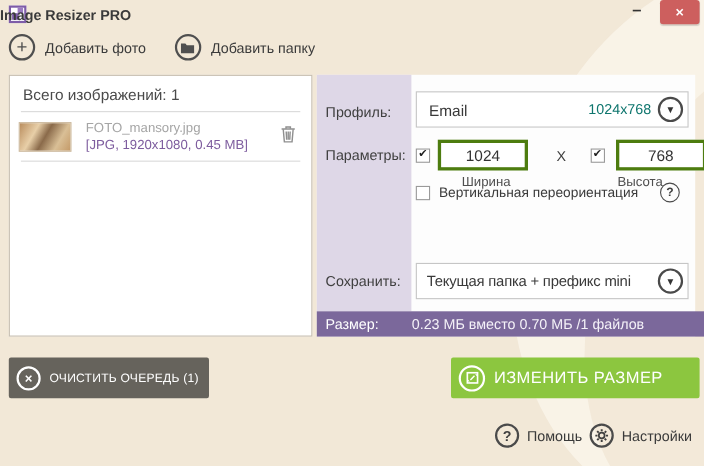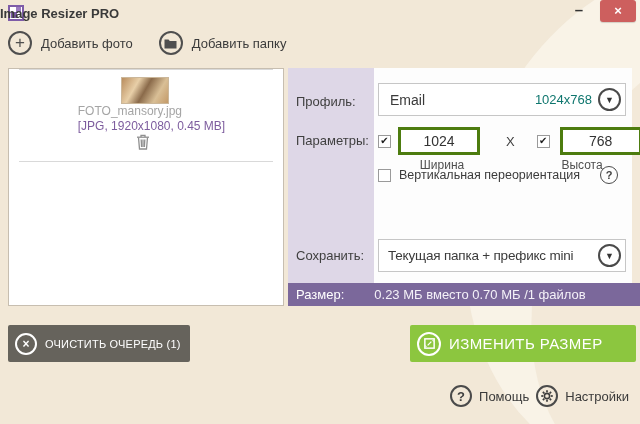--- a/index.html
+++ b/index.html
@@ -26,21 +26,21 @@
   .tool-btn{display:flex;align-items:center;gap:9px;cursor:default;}
   .circle-icon{width:24px;height:24px;border:2px solid #4f4f4f;border-radius:50%;box-sizing:border-box;
                display:flex;align-items:center;justify-content:center;color:#4f4f4f;background:transparent;flex:none;}
   .plus-glyph{font-size:17px;line-height:1;margin-top:-2px;}
   .tool-label{font-size:13px;color:#3b3b3b;}
 
   
   .left-panel{position:absolute;left:8px;top:68px;width:276px;height:238px;background:#fff;border:1px solid #c7beb0;box-sizing:border-box;}
   .lp-header{padding:9px 12px 7px 12px;font-size:14px;color:#4a4a4a;}
   .lp-sep{border-top:1px solid #d9d9d9;margin:0 10px;}
-  .file-row{display:flex;align-items:center;padding:7px 10px 7px 8px;flex-direction:column;}
+  .file-row{display:flex;align-items:center;padding:7px 10px 7px 8px;}
   .thumb{width:48px;height:27px;flex:none;border:1px solid #cbb79a;box-sizing:border-box;
          background:linear-gradient(120deg,#b98d5e 0%,#e8cfa8 30%,#8a6a4a 50%,#d9bf96 75%,#c49a68 100%);}
   .file-texts{margin-left:13px;flex:1;min-width:0;}
   .file-name{font-size:12px;color:#a5a5a5;line-height:15px;}
   .file-meta{font-size:12px;color:#7d5c9e;line-height:15px;}
   .trash{flex:none;margin-right:4px;cursor:pointer;}
 
   
   .right-panel{position:absolute;left:288px;top:68px;width:344px;height:238px;background:#fdfdfd;}
   .label-col{position:absolute;left:0;top:0;width:86px;height:215px;background:#ded7e7;}
@@ -121,20 +121,21 @@
       <span class="circle-icon">
         <svg width="13" height="11" viewBox="0 0 13 11">
             <path d="M0.5 1.5 h4 l1.3 1.6 h6.7 v7.4 h-12 z" fill="#4f4f4f"></path>
           </svg>
       </span>
       <span class="tool-label">Добавить папку</span>
     </div>
   </div>
 
   <div class="left-panel">
+    <div class="lp-header">Всего изображений: 1</div>
     <div class="lp-sep"></div>
     <div class="file-row">
       <div class="thumb"></div>
       <div class="file-texts">
         <div class="file-name">FOTO_mansory.jpg</div>
         <div class="file-meta">[JPG, 1920x1080, 0.45 MB]</div>
       </div>
       <div class="trash">
         <svg width="14" height="16" viewBox="0 0 14 16">
           <g stroke="#8f8f8f" stroke-width="1.3" fill="none">

